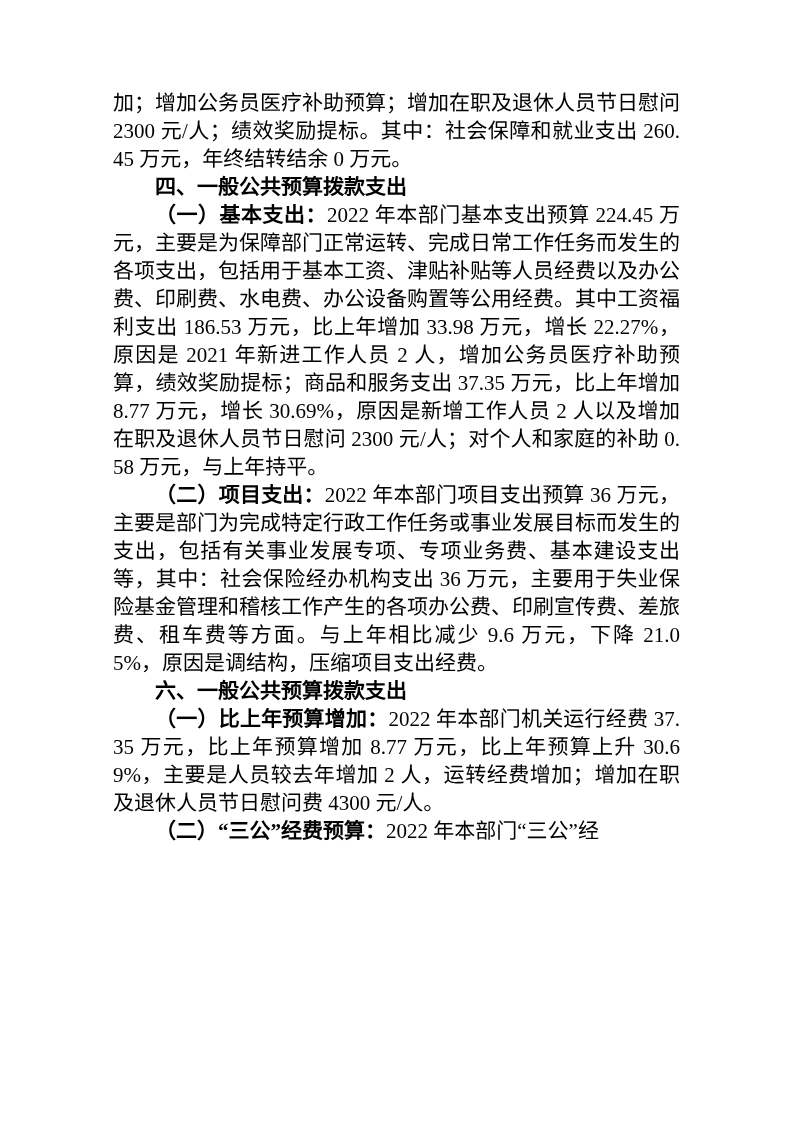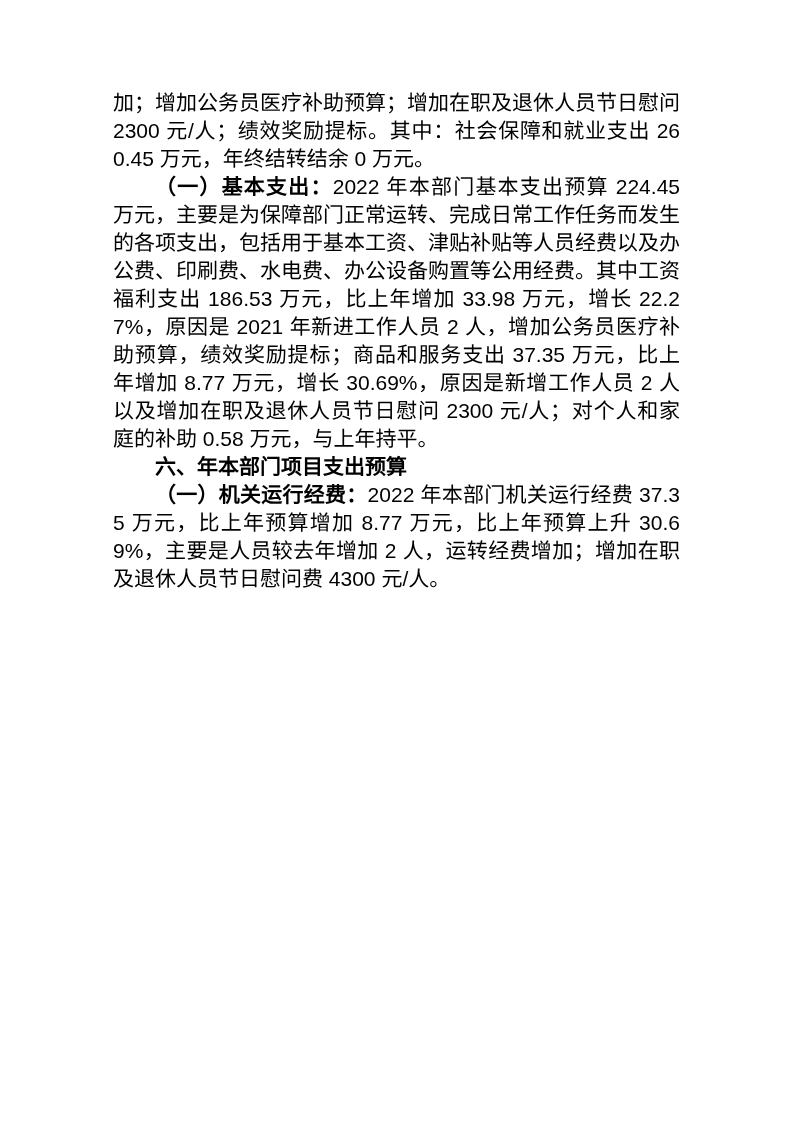--- a/index.html
+++ b/index.html
@@ -13,21 +13,21 @@
     height: 1122px;
     background: #ffffff;
     overflow: hidden;
     color: #000000;
   }
   .content {
     position: absolute;
     left: 113px;
     top: 89px;
     width: 567px;
-    font-family: Liberation Sans, sans-serif;
+    font-family: Liberation Serif, serif;
     font-size: 21px;
     line-height: 28px;
     color: #000000;
     text-align: justify;
   }
   .para {
     margin: 0;
     padding: 0;
     text-indent: 2em;
     text-align: justify;
@@ -45,26 +45,29 @@
   }
 </style>
 </head>
 <body>
 
 <div class="page">
   <div class="content">
 
     <p class="para no-indent"><span>加；增加公务员医疗补助预算；增加在职及退休人员节日慰问 2300 元/人；绩效奖励提标。其中：社会保障和就业支出 260.45 万元，年终结转结余 0 万元。</span></p>
 
+    <p class="para heading"><span>四、一般公共预算拨款支出</span></p>
 
 
     <p class="para"><span class="lead">（一）基本支出：</span><span>2022 年本部门基本支出预算 224.45 万元，主要是为保障部门正常运转、完成日常工作任务而发生的各项支出，包括用于基本工资、津贴补贴等人员经费以及办公费、印刷费、水电费、办公设备购置等公用经费。其中工资福利支出 186.53 万元，比上年增加 33.98 万元，增长 22.27%，原因是 2021 年新进工作人员 2 人，增加公务员医疗补助预算，绩效奖励提标；商品和服务支出 37.35 万元，比上年增加 8.77 万元，增长 30.69%，原因是新增工作人员 2 人以及增加在职及退休人员节日慰问 2300 元/人；对个人和家庭的补助 0.58 万元，与上年持平。</span></p>
 
+    <p class="para"><span class="lead">（二）项目支出：</span><span>2022 年本部门项目支出预算 36 万元，主要是部门为完成特定行政工作任务或事业发展目标而发生的支出，包括有关事业发展专项、专项业务费、基本建设支出等，其中：社会保险经办机构支出 36 万元，主要用于失业保险基金管理和稽核工作产生的各项办公费、印刷宣传费、差旅费、租车费等方面。与上年相比减少 9.6 万元，下降 21.05%，原因是调结构，压缩项目支出经费。</span></p>
 
 
 
-    <p class="para heading"><span>六、年本部门项目支出预算</span></p>
+    <p class="para heading"><span>六、一般公共预算拨款支出</span></p>
 
-    <p class="para"><span class="lead">（一）机关运行经费：</span><span>2022 年本部门机关运行经费 37.35 万元，比上年预算增加 8.77 万元，比上年预算上升 30.69%，主要是人员较去年增加 2 人，运转经费增加；增加在职及退休人员节日慰问费 4300 元/人。</span></p>
+    <p class="para"><span class="lead">（一）比上年预算增加：</span><span>2022 年本部门机关运行经费 37.35 万元，比上年预算增加 8.77 万元，比上年预算上升 30.69%，主要是人员较去年增加 2 人，运转经费增加；增加在职及退休人员节日慰问费 4300 元/人。</span></p>
 
+    <p class="para"><span class="lead">（二）“三公”经费预算：</span><span>2022 年本部门“三公”经</span></p>
 
   </div>
 </div>
 
 </body></html>

